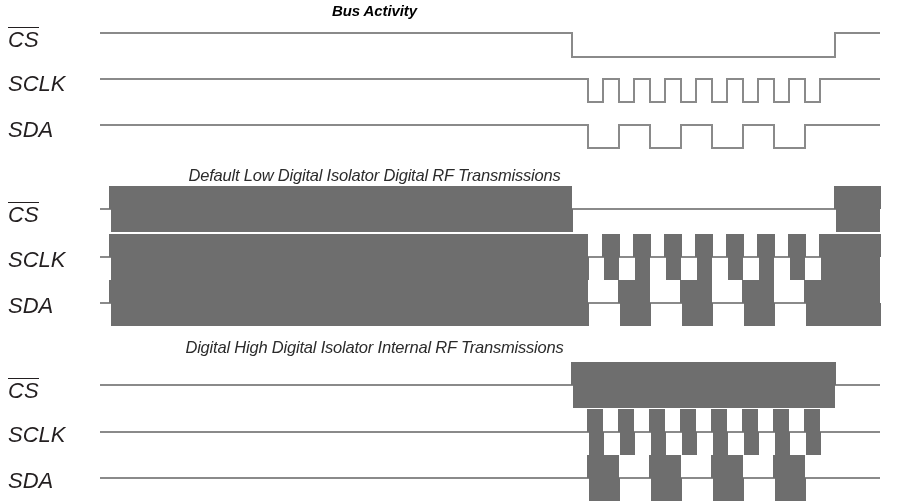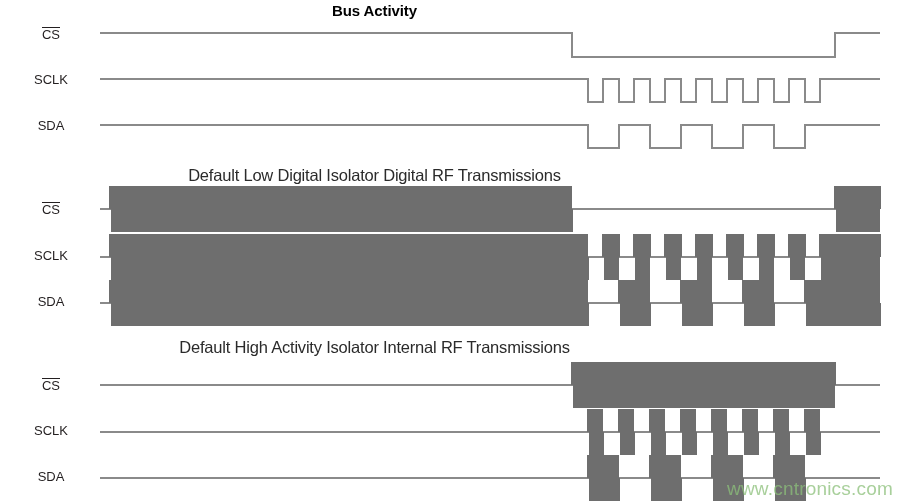--- a/index.html
+++ b/index.html
@@ -12,20 +12,21 @@
     height: 503px;
     font-family: "Liberation Sans", sans-serif;
     color: #231f20;
     overflow: hidden;
     position: relative;
   }
   #figure {
     position: relative;
     width: 749px;
     height: 503px;
+    font-style: italic;
   }
   .section-title {
     position: absolute;
     width: 100%;
     text-align: center;
     left: 0;
     white-space: nowrap;
   }
   .title-bus {
     top: 2px;
@@ -38,22 +39,22 @@
     font-size: 16.5px;
     font-weight: normal;
     color: #2b2b2b;
     letter-spacing: -0.2px;
   }
   .title-low  { top: 166px; }
   .title-high { top: 338px; }
 
   .row-label {
     position: absolute;
-    text-align: center;
-    font-size: 13px;
+    text-align: left;
+    font-size: 22px;
     color: #231f20;
     line-height: 1;
     white-space: nowrap;
   }
   .row-label .ov {
     display: inline-block;
     border-top: 1.6px solid #231f20;
     padding-top: 0px;
     line-height: 1.05;
   }
@@ -77,21 +78,21 @@
 </style>
 </head>
 <body>
 
 <div id="figure">
 
   <div class="section-title title-bus">Bus Activity</div>
 
   <div class="section-title title-sec title-low">Default Low Digital Isolator Digital RF Transmissions</div>
 
-  <div class="section-title title-sec title-high">Default High Activity Isolator Internal RF Transmissions</div>
+  <div class="section-title title-sec title-high">Digital High Digital Isolator Internal RF Transmissions</div>
 
   <div id="labels-layer">
       <div class="row-label" style="left: 8px; top: 27px; width: 86px;"><span class="ov">CS</span></div>
       <div class="row-label" style="left: 8px; top: 73px; width: 86px;"><span>SCLK</span></div>
       <div class="row-label" style="left: 8px; top: 119px; width: 86px;"><span>SDA</span></div>
       <div class="row-label" style="left: 8px; top: 202px; width: 86px;"><span class="ov">CS</span></div>
       <div class="row-label" style="left: 8px; top: 249px; width: 86px;"><span>SCLK</span></div>
       <div class="row-label" style="left: 8px; top: 295px; width: 86px;"><span>SDA</span></div>
       <div class="row-label" style="left: 8px; top: 378px; width: 86px;"><span class="ov">CS</span></div>
       <div class="row-label" style="left: 8px; top: 424px; width: 86px;"><span>SCLK</span></div>
@@ -132,15 +133,14 @@
       <path d="M 743.00 432 L 743.00 410.00 L 744.30 410.00 L 744.30 454.00 L 745.60 454.00 L 745.60 410.00 L 746.90 410.00 L 746.90 454.00 L 748.20 454.00 L 748.20 410.00 L 749.50 410.00 L 749.50 454.00 L 750.80 454.00 L 750.80 410.00 L 752.10 410.00 L 752.10 454.00 L 753.40 454.00 L 753.40 410.00 L 754.70 410.00 L 754.70 454.00 L 756.00 454.00 L 756.00 410.00 L 757.30 410.00 L 757.30 454.00 L 758.00 454.00 L 758.00 432" fill="none" stroke="#6e6e6e" stroke-width="1.25" stroke-linejoin="miter" stroke-linecap="butt" shape-rendering="crispEdges"></path>
       <path d="M 774.00 432 L 774.00 410.00 L 775.30 410.00 L 775.30 454.00 L 776.60 454.00 L 776.60 410.00 L 777.90 410.00 L 777.90 454.00 L 779.20 454.00 L 779.20 410.00 L 780.50 410.00 L 780.50 454.00 L 781.80 454.00 L 781.80 410.00 L 783.10 410.00 L 783.10 454.00 L 784.40 454.00 L 784.40 410.00 L 785.70 410.00 L 785.70 454.00 L 787.00 454.00 L 787.00 410.00 L 788.30 410.00 L 788.30 454.00 L 789.00 454.00 L 789.00 432" fill="none" stroke="#6e6e6e" stroke-width="1.25" stroke-linejoin="miter" stroke-linecap="butt" shape-rendering="crispEdges"></path>
       <path d="M 805.00 432 L 805.00 410.00 L 806.30 410.00 L 806.30 454.00 L 807.60 454.00 L 807.60 410.00 L 808.90 410.00 L 808.90 454.00 L 810.20 454.00 L 810.20 410.00 L 811.50 410.00 L 811.50 454.00 L 812.80 454.00 L 812.80 410.00 L 814.10 410.00 L 814.10 454.00 L 815.40 454.00 L 815.40 410.00 L 816.70 410.00 L 816.70 454.00 L 818.00 454.00 L 818.00 410.00 L 819.30 410.00 L 819.30 454.00 L 820.00 454.00 L 820.00 432" fill="none" stroke="#6e6e6e" stroke-width="1.25" stroke-linejoin="miter" stroke-linecap="butt" shape-rendering="crispEdges"></path>
       <path d="M 100 478 L 880 478" fill="none" stroke="#8a8a8a" stroke-width="1.3" stroke-linejoin="miter" stroke-linecap="butt" shape-rendering="crispEdges"></path>
       <path d="M 588.00 478 L 588.00 456.00 L 589.30 456.00 L 589.30 500.00 L 590.60 500.00 L 590.60 456.00 L 591.90 456.00 L 591.90 500.00 L 593.20 500.00 L 593.20 456.00 L 594.50 456.00 L 594.50 500.00 L 595.80 500.00 L 595.80 456.00 L 597.10 456.00 L 597.10 500.00 L 598.40 500.00 L 598.40 456.00 L 599.70 456.00 L 599.70 500.00 L 601.00 500.00 L 601.00 456.00 L 602.30 456.00 L 602.30 500.00 L 603.60 500.00 L 603.60 456.00 L 604.90 456.00 L 604.90 500.00 L 606.20 500.00 L 606.20 456.00 L 607.50 456.00 L 607.50 500.00 L 608.80 500.00 L 608.80 456.00 L 610.10 456.00 L 610.10 500.00 L 611.40 500.00 L 611.40 456.00 L 612.70 456.00 L 612.70 500.00 L 614.00 500.00 L 614.00 456.00 L 615.30 456.00 L 615.30 500.00 L 616.60 500.00 L 616.60 456.00 L 617.90 456.00 L 617.90 500.00 L 619.00 500.00 L 619.00 478" fill="none" stroke="#6e6e6e" stroke-width="1.25" stroke-linejoin="miter" stroke-linecap="butt" shape-rendering="crispEdges"></path>
       <path d="M 650.00 478 L 650.00 456.00 L 651.30 456.00 L 651.30 500.00 L 652.60 500.00 L 652.60 456.00 L 653.90 456.00 L 653.90 500.00 L 655.20 500.00 L 655.20 456.00 L 656.50 456.00 L 656.50 500.00 L 657.80 500.00 L 657.80 456.00 L 659.10 456.00 L 659.10 500.00 L 660.40 500.00 L 660.40 456.00 L 661.70 456.00 L 661.70 500.00 L 663.00 500.00 L 663.00 456.00 L 664.30 456.00 L 664.30 500.00 L 665.60 500.00 L 665.60 456.00 L 666.90 456.00 L 666.90 500.00 L 668.20 500.00 L 668.20 456.00 L 669.50 456.00 L 669.50 500.00 L 670.80 500.00 L 670.80 456.00 L 672.10 456.00 L 672.10 500.00 L 673.40 500.00 L 673.40 456.00 L 674.70 456.00 L 674.70 500.00 L 676.00 500.00 L 676.00 456.00 L 677.30 456.00 L 677.30 500.00 L 678.60 500.00 L 678.60 456.00 L 679.90 456.00 L 679.90 500.00 L 681.00 500.00 L 681.00 478" fill="none" stroke="#6e6e6e" stroke-width="1.25" stroke-linejoin="miter" stroke-linecap="butt" shape-rendering="crispEdges"></path>
       <path d="M 712.00 478 L 712.00 456.00 L 713.30 456.00 L 713.30 500.00 L 714.60 500.00 L 714.60 456.00 L 715.90 456.00 L 715.90 500.00 L 717.20 500.00 L 717.20 456.00 L 718.50 456.00 L 718.50 500.00 L 719.80 500.00 L 719.80 456.00 L 721.10 456.00 L 721.10 500.00 L 722.40 500.00 L 722.40 456.00 L 723.70 456.00 L 723.70 500.00 L 725.00 500.00 L 725.00 456.00 L 726.30 456.00 L 726.30 500.00 L 727.60 500.00 L 727.60 456.00 L 728.90 456.00 L 728.90 500.00 L 730.20 500.00 L 730.20 456.00 L 731.50 456.00 L 731.50 500.00 L 732.80 500.00 L 732.80 456.00 L 734.10 456.00 L 734.10 500.00 L 735.40 500.00 L 735.40 456.00 L 736.70 456.00 L 736.70 500.00 L 738.00 500.00 L 738.00 456.00 L 739.30 456.00 L 739.30 500.00 L 740.60 500.00 L 740.60 456.00 L 741.90 456.00 L 741.90 500.00 L 743.00 500.00 L 743.00 478" fill="none" stroke="#6e6e6e" stroke-width="1.25" stroke-linejoin="miter" stroke-linecap="butt" shape-rendering="crispEdges"></path>
       <path d="M 774.00 478 L 774.00 456.00 L 775.30 456.00 L 775.30 500.00 L 776.60 500.00 L 776.60 456.00 L 777.90 456.00 L 777.90 500.00 L 779.20 500.00 L 779.20 456.00 L 780.50 456.00 L 780.50 500.00 L 781.80 500.00 L 781.80 456.00 L 783.10 456.00 L 783.10 500.00 L 784.40 500.00 L 784.40 456.00 L 785.70 456.00 L 785.70 500.00 L 787.00 500.00 L 787.00 456.00 L 788.30 456.00 L 788.30 500.00 L 789.60 500.00 L 789.60 456.00 L 790.90 456.00 L 790.90 500.00 L 792.20 500.00 L 792.20 456.00 L 793.50 456.00 L 793.50 500.00 L 794.80 500.00 L 794.80 456.00 L 796.10 456.00 L 796.10 500.00 L 797.40 500.00 L 797.40 456.00 L 798.70 456.00 L 798.70 500.00 L 800.00 500.00 L 800.00 456.00 L 801.30 456.00 L 801.30 500.00 L 802.60 500.00 L 802.60 456.00 L 803.90 456.00 L 803.90 500.00 L 805.00 500.00 L 805.00 478" fill="none" stroke="#6e6e6e" stroke-width="1.25" stroke-linejoin="miter" stroke-linecap="butt" shape-rendering="crispEdges"></path>
     </svg>
 
-  <div class="watermark">www.cntronics.com</div>
 
 </div>
 
 </body></html>

